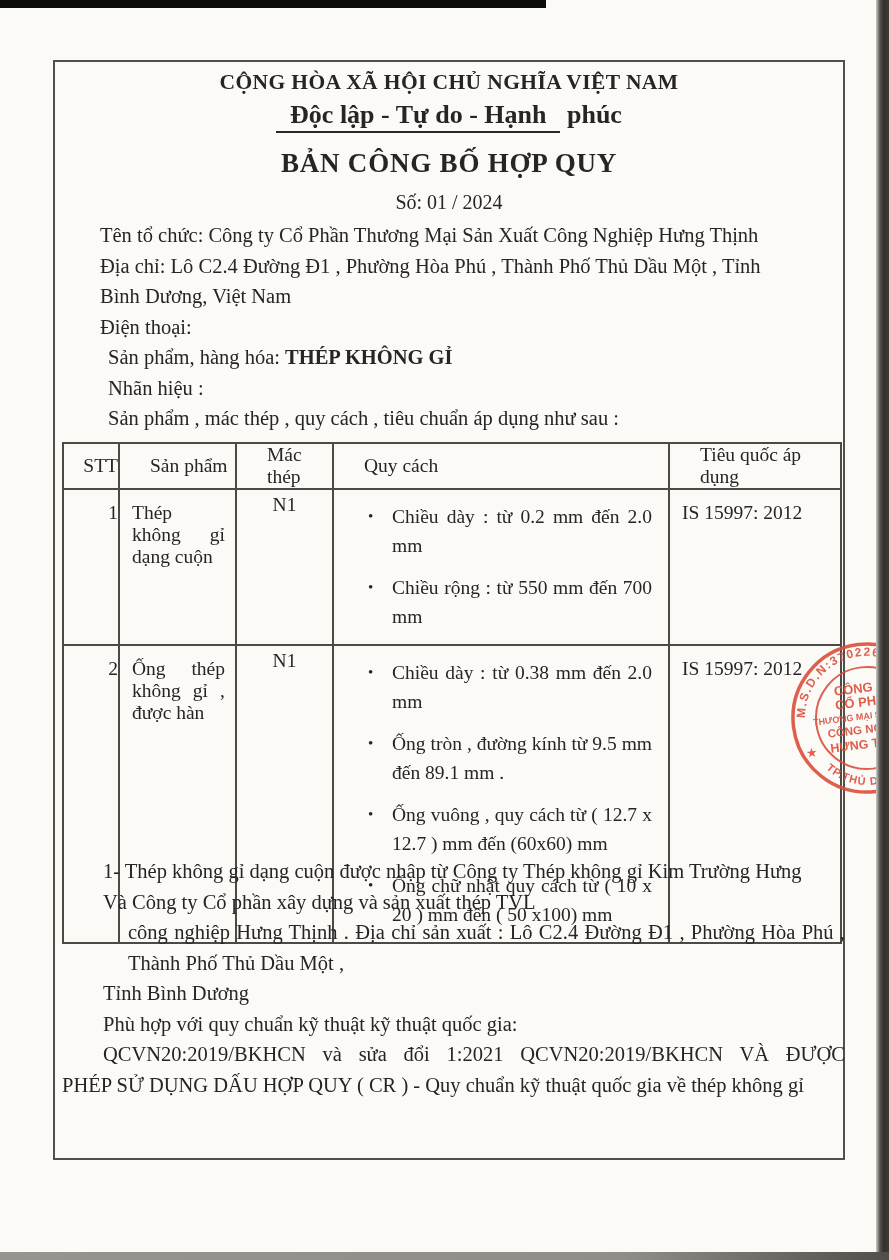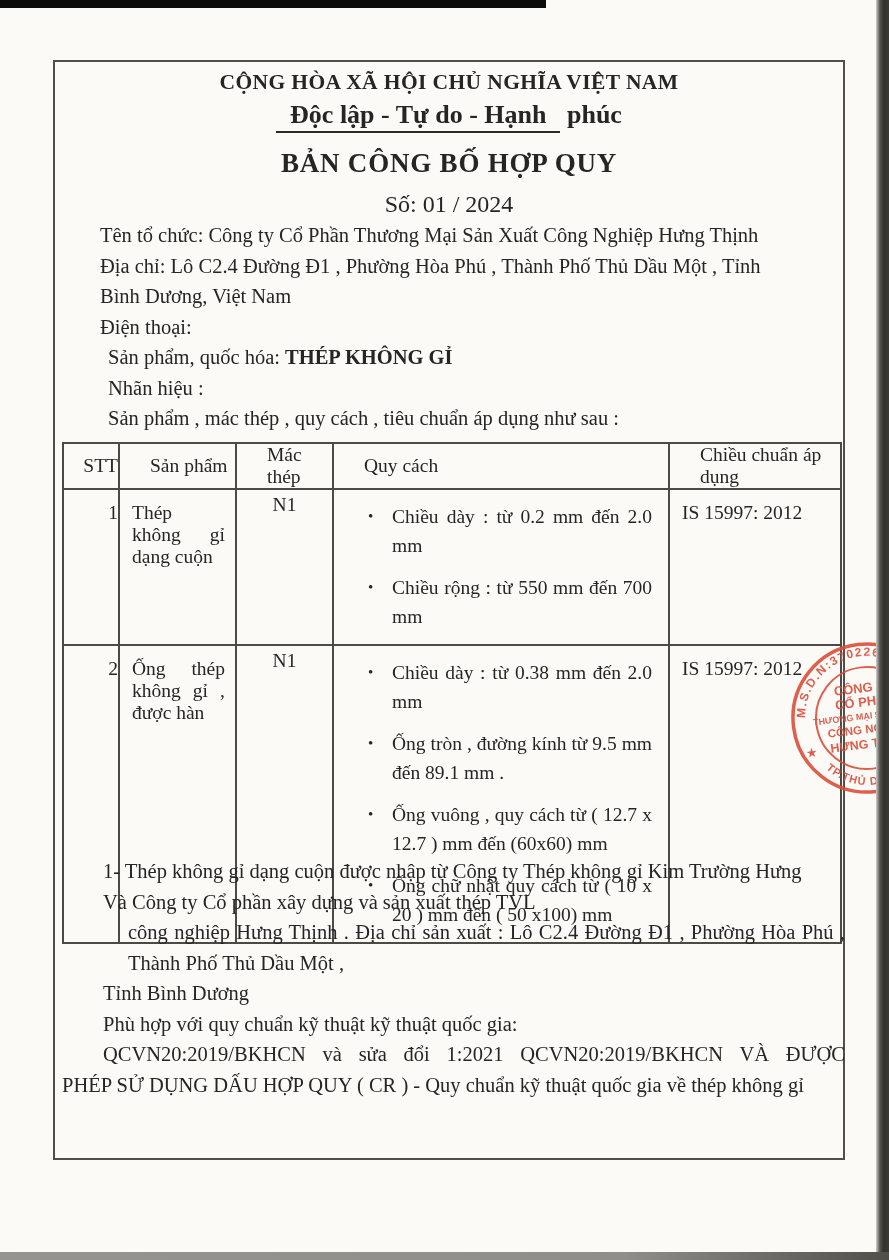--- a/index.html
+++ b/index.html
@@ -16,21 +16,21 @@
   .scan-bottom-bar{position:absolute;left:0;bottom:0;width:889px;height:8px;z-index:6;
     background:linear-gradient(to right,#95948e 0%,#8f8e89 70%,#504f4a 100%);}
   
   .page-border{position:absolute;left:53px;top:60px;width:792px;height:1100px;
     border:2px solid #504f4b;box-sizing:border-box;z-index:1;}
   .centered{position:absolute;left:53px;width:792px;text-align:center;z-index:2;}
   .national-title{top:70px;font-size:21.5px;font-weight:bold;letter-spacing:.4px;}
   .motto{top:100px;font-size:26px;font-weight:bold;}
   .motto-underline{border-bottom:2.5px solid #2a2926;padding:0 14px 2px 14px;}
   .doc-title{top:148px;font-size:27px;font-weight:bold;letter-spacing:.8px;}
-  .doc-number{top:191px;font-size:24px;}
+  .doc-number{top:191px;font-size:20px;}
   .info{position:absolute;left:100px;top:220px;width:747px;font-size:20.5px;line-height:30.5px;z-index:2;}
   .indent{padding-left:8px;}
   .bold{font-weight:bold;}
   
   .spec-table{position:absolute;left:62px;top:442px;width:778px;z-index:2;
     border-collapse:collapse;font-size:19.5px;table-layout:fixed;}
   .spec-table th,.spec-table td{border:2px solid #4b4a45;vertical-align:top;
     font-weight:normal;text-align:left;padding:0;box-sizing:border-box;}
   .spec-table th{height:45px;vertical-align:middle;padding-left:30px;}
   th.c-stt,td.c-stt{text-align:right;padding-left:0;}
@@ -67,40 +67,40 @@
 <div class="centered national-title">CỘNG HÒA XÃ HỘI CHỦ NGHĨA VIỆT NAM</div>
 <div class="centered motto"><span class="motto-underline">Độc lập - Tự do - Hạnh</span><span> phúc</span></div>
 <div class="centered doc-title">BẢN CÔNG BỐ HỢP QUY</div>
 <div class="centered doc-number">Số: 01 / 2024</div>
 
 <div class="info">
   <div>Tên tổ chức: Công ty Cổ Phần Thương Mại Sản Xuất Công Nghiệp Hưng Thịnh</div>
   <div>Địa chỉ: Lô C2.4 Đường Đ1 , Phường Hòa Phú , Thành Phố Thủ Dầu Một , Tỉnh</div>
   <div>Bình Dương, Việt Nam</div>
   <div>Điện thoại:</div>
-  <div class="indent"><span>Sản phẩm, quốc hóa: </span><span class="bold">THÉP KHÔNG GỈ</span></div>
+  <div class="indent"><span>Sản phẩm, hàng hóa: </span><span class="bold">THÉP KHÔNG GỈ</span></div>
   <div class="indent">Nhãn hiệu :</div>
   <div class="indent">Sản phẩm , mác thép , quy cách , tiêu chuẩn áp dụng như sau :</div>
 </div>
 
 <table class="spec-table">
   <colgroup>
       <col style="width:56px">
       <col style="width:117px">
       <col style="width:97px">
       <col style="width:336px">
       <col style="width:172px">
     </colgroup>
   <tbody>
       <tr>
     <th class="c-stt">STT</th>
     <th>Sản phẩm</th>
     <th>Mác thép</th>
     <th>Quy cách</th>
-    <th>Chiều chuẩn áp dụng</th>
+    <th>Tiêu quốc áp dụng</th>
   </tr>
   <tr class="r1">
     <td class="c-stt">1</td>
     <td class="c-prod">Thép không gỉ dạng cuộn</td>
     <td class="c-grade">N1</td>
     <td>
       <div class="bullet">
             <span class="dot">•</span>
             <span class="btxt">Chiều dày : từ 0.2 mm đến 2.0 mm</span>
           </div>

